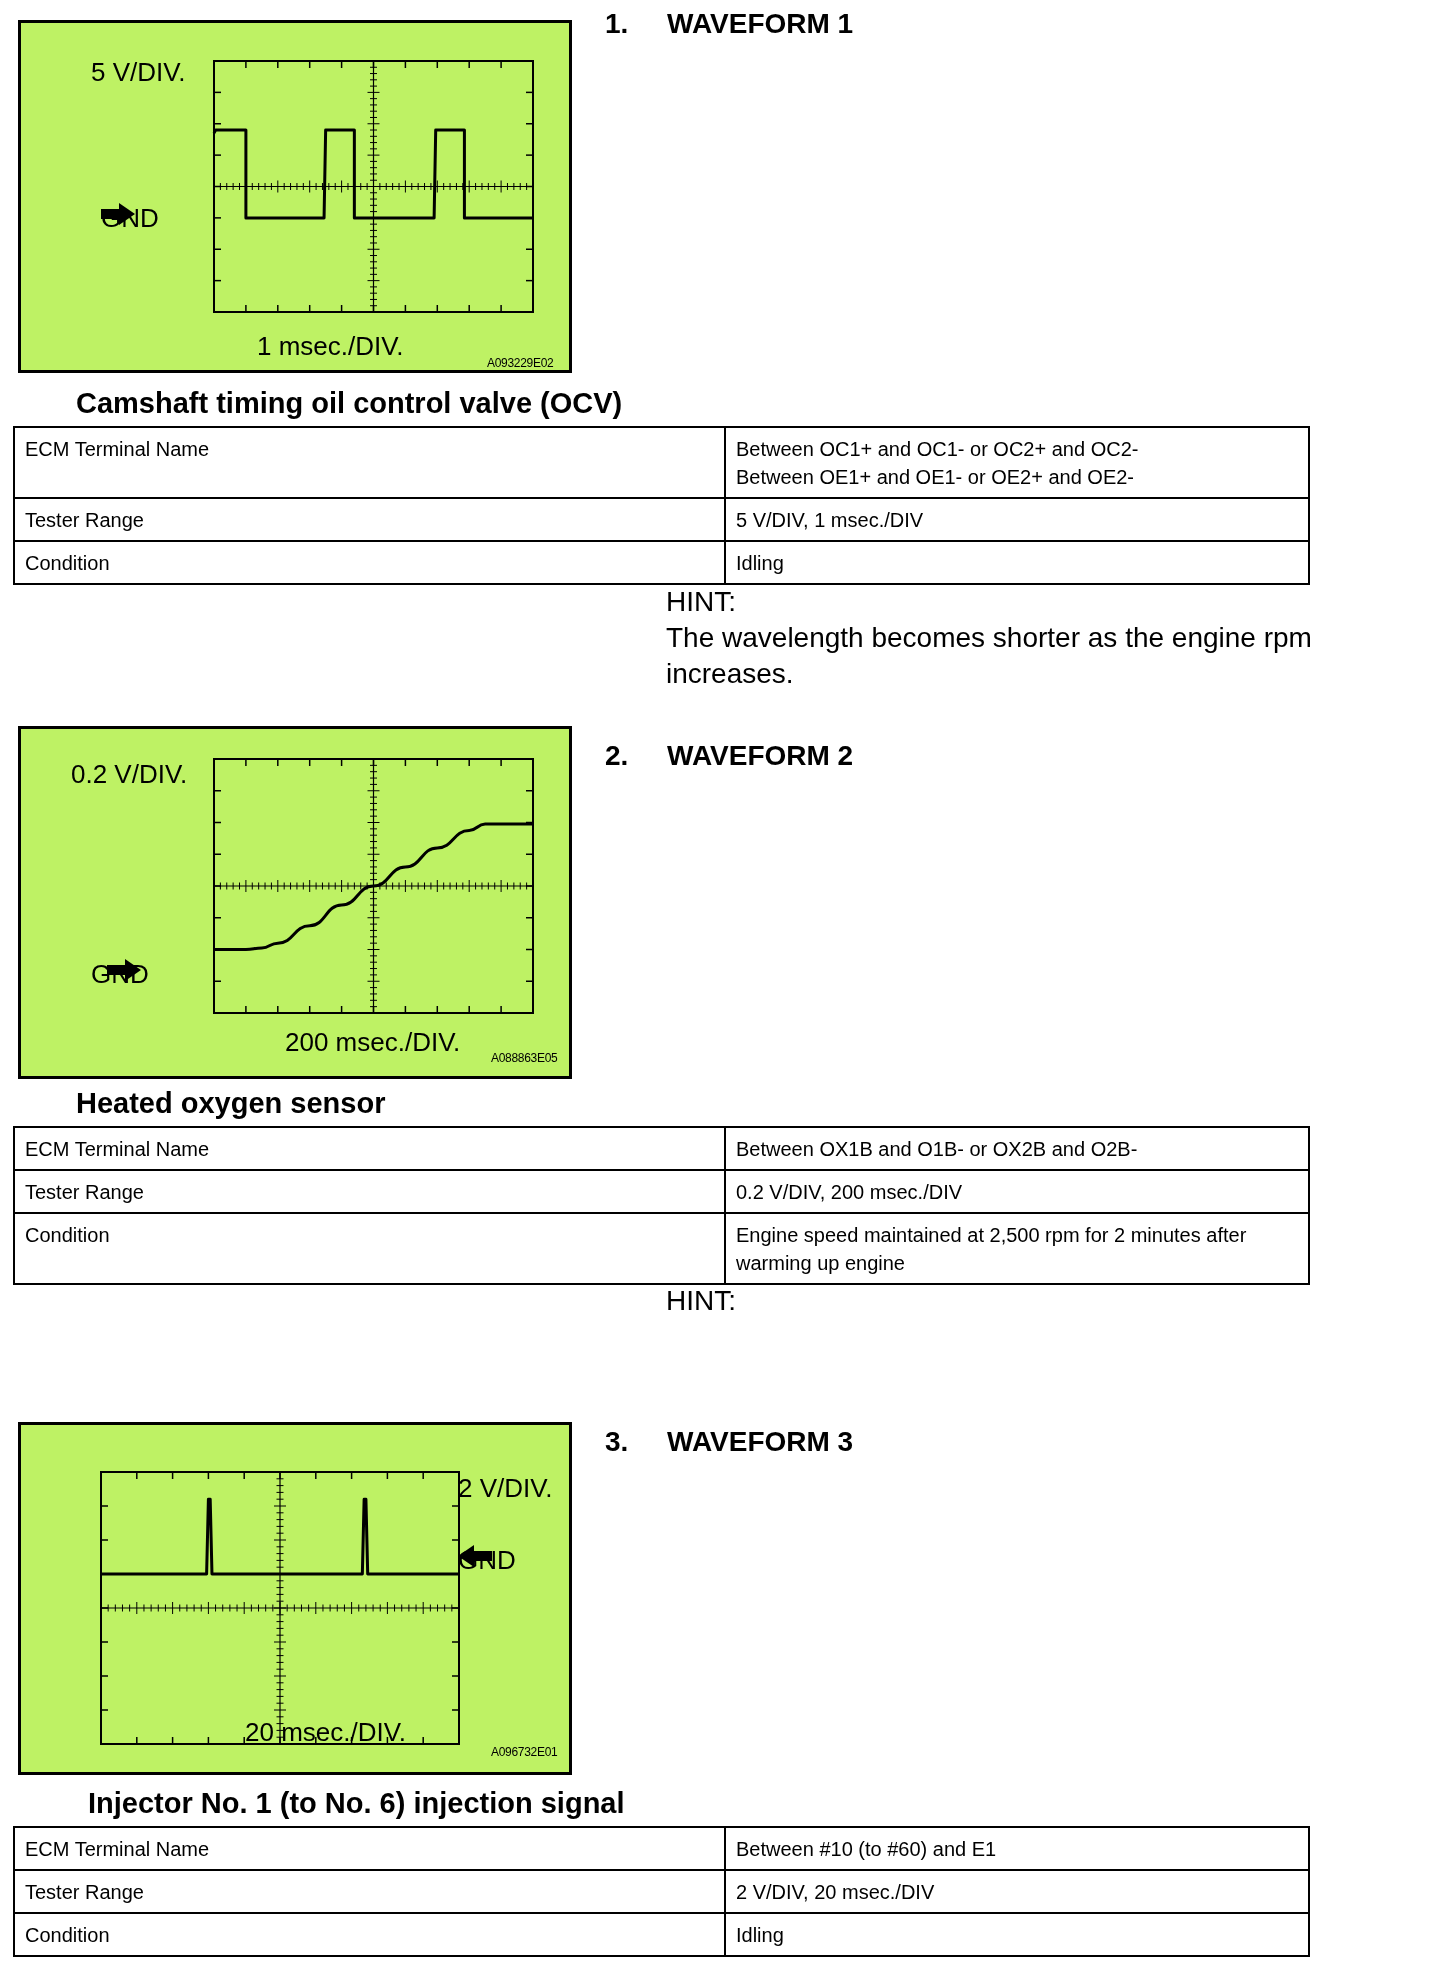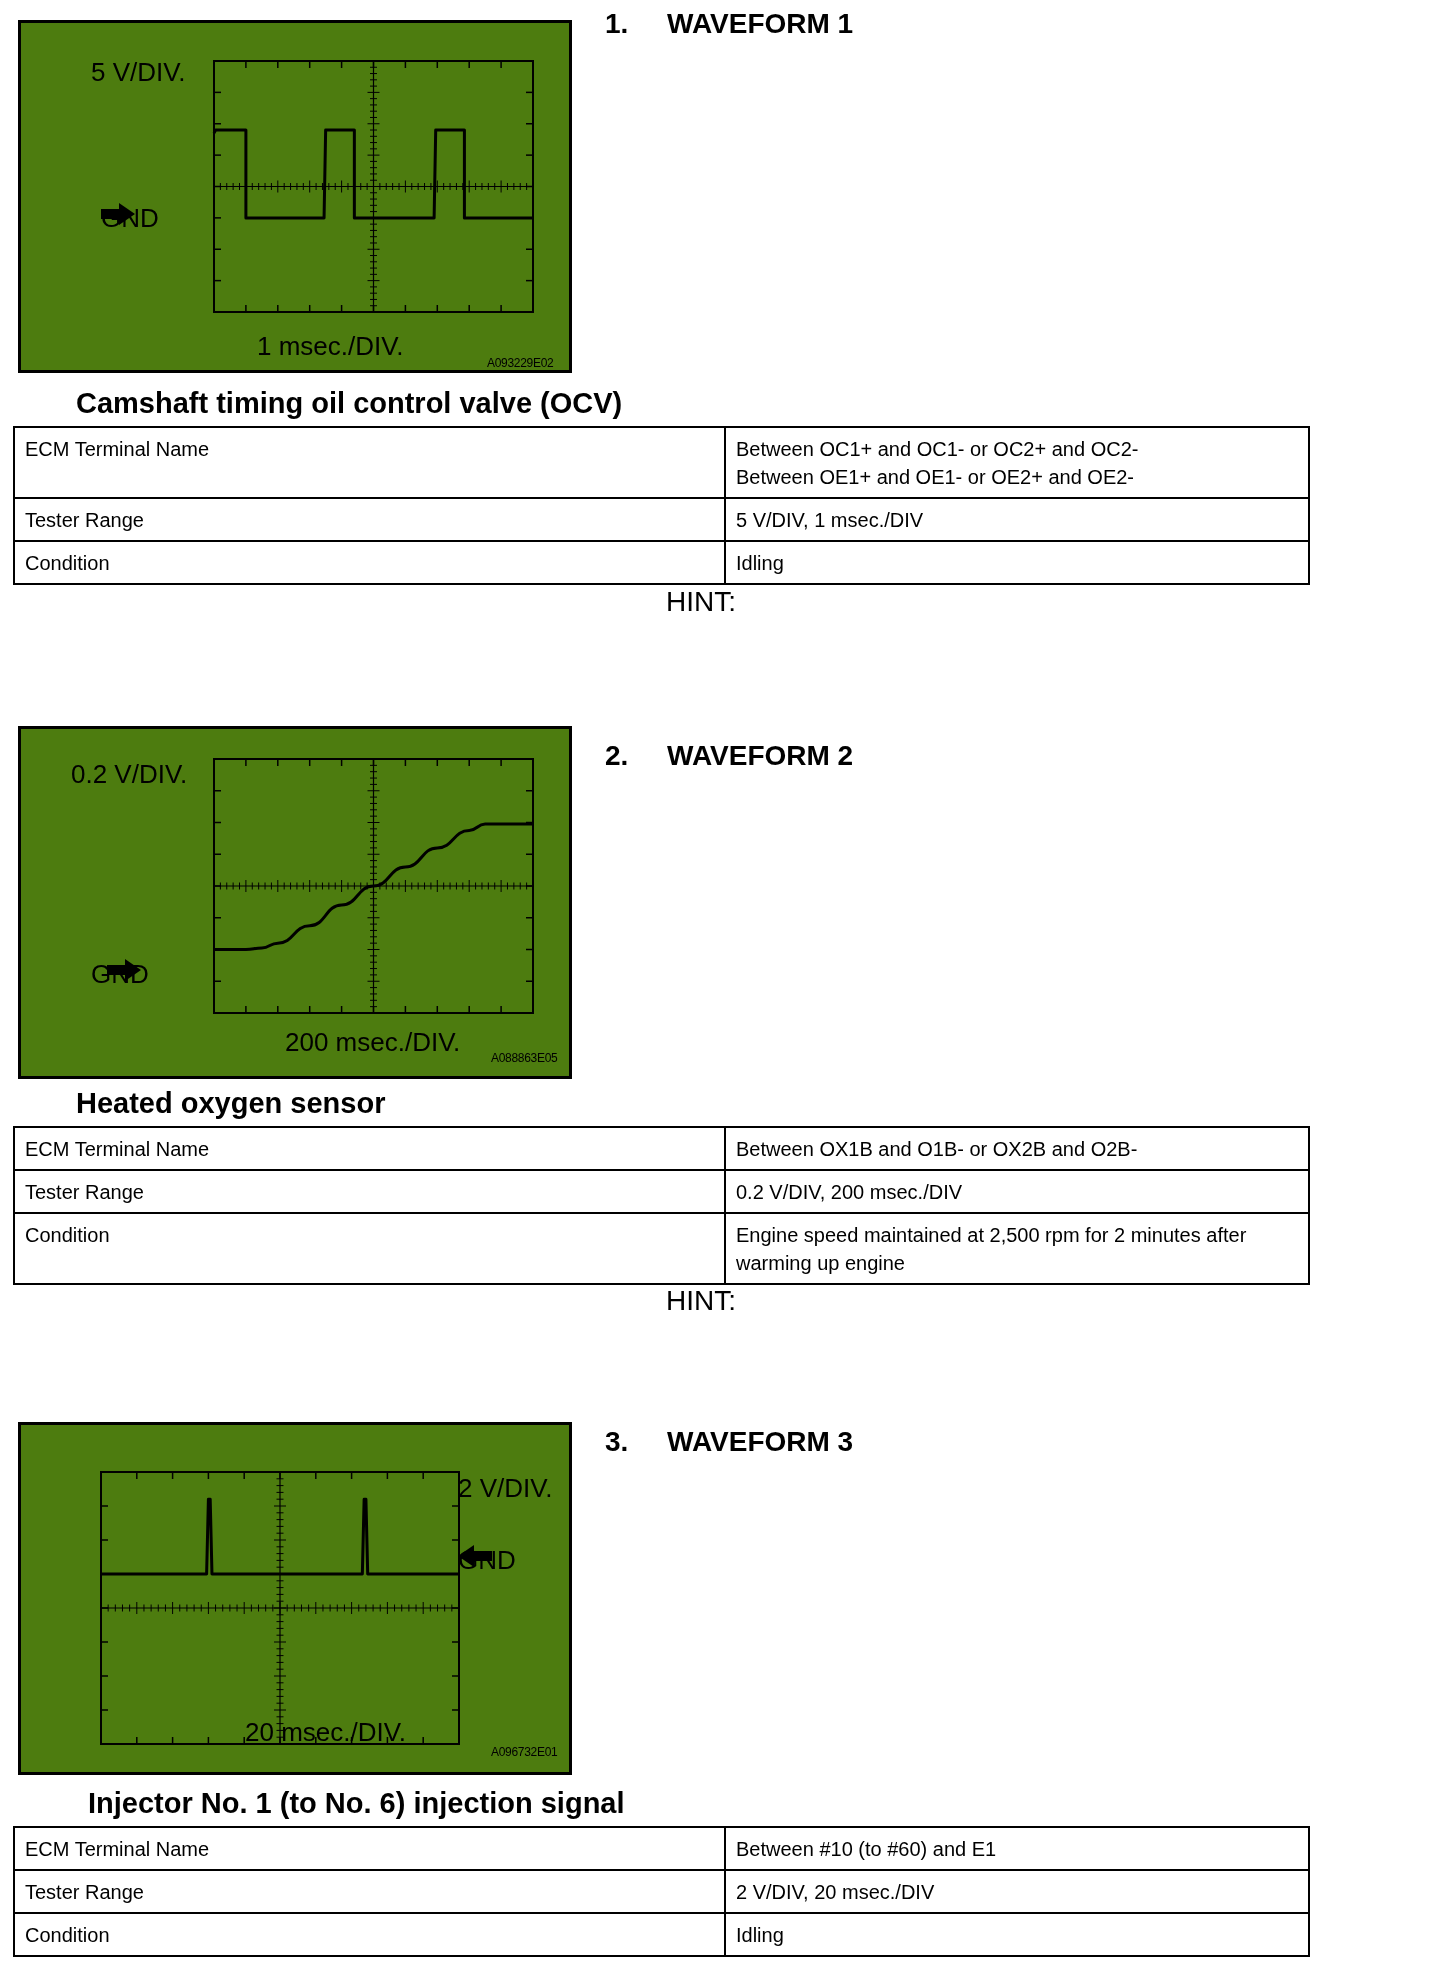--- a/index.html
+++ b/index.html
@@ -2,21 +2,21 @@
 <html><head>
 <meta charset="utf-8">
 <style>
   html, body { margin: 0; padding: 0; background: #ffffff; }
   body {
     width: 1456px; height: 1984px; position: relative; overflow: hidden;
     font-family: "Liberation Sans", sans-serif; color: #000;
   }
   .scope-box {
     position: absolute; left: 18px; width: 554px; height: 353px;
-    border: 3px solid #000; box-sizing: border-box; background: #4d7c0f;
+    border: 3px solid #000; box-sizing: border-box; background: #bef264;
   }
   .scope-box svg { position: absolute; left: 0; top: 0; }
   .scope-label { position: absolute; font-size: 26px; white-space: nowrap; }
   .scope-code { position: absolute; font-size: 12px; white-space: nowrap; letter-spacing: -0.3px; }
   .gnd-arrow { display: inline-block; vertical-align: middle; }
   .step-head {
     position: absolute; left: 605px; font-size: 28px; font-weight: bold;
   }
   .step-head .num { display: inline-block; width: 62px; }
   .section-title {
@@ -203,20 +203,21 @@
   </tr>
   <tr>
     <td class="k">Condition</td>
     <td>Idling</td>
   </tr>
 </tbody>
   </table>
 
 <div class="hint" style="top:584px;">
   <div>HINT:</div>
+  <div>The wavelength becomes shorter as the engine rpm increases.</div>
 </div>
 
 <div class="scope-box" style="top:726px;">
   <svg width="548" height="347">
     <g id="grid2">
         <rect x="193" y="30" width="319" height="254" fill="none" stroke="#000" stroke-width="2"></rect>
         <line x1="193" y1="157" x2="512" y2="157" stroke="#000" stroke-width="1.2"></line>
         <line x1="352.5" y1="30" x2="352.5" y2="284" stroke="#000" stroke-width="1.2"></line>
         <line x1="224.9" y1="30" x2="224.9" y2="37" stroke="#000" stroke-width="1.5"></line>
         <line x1="224.9" y1="284" x2="224.9" y2="277" stroke="#000" stroke-width="1.5"></line>

